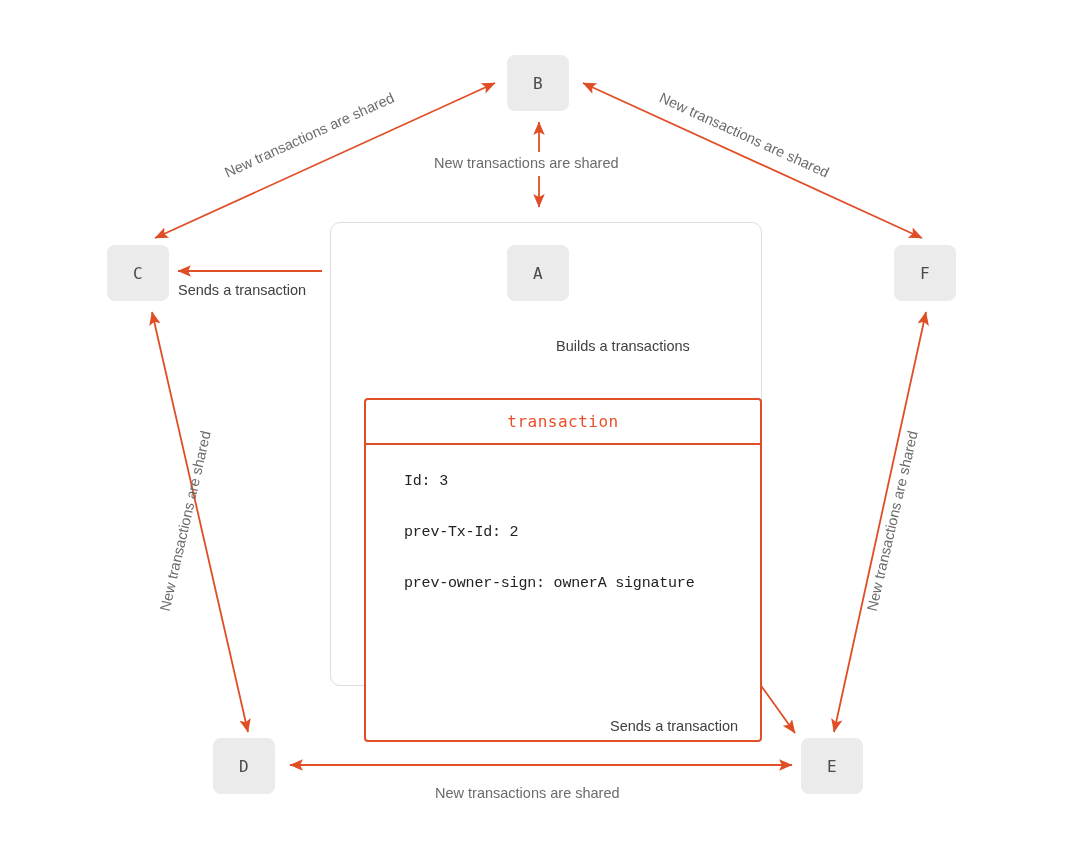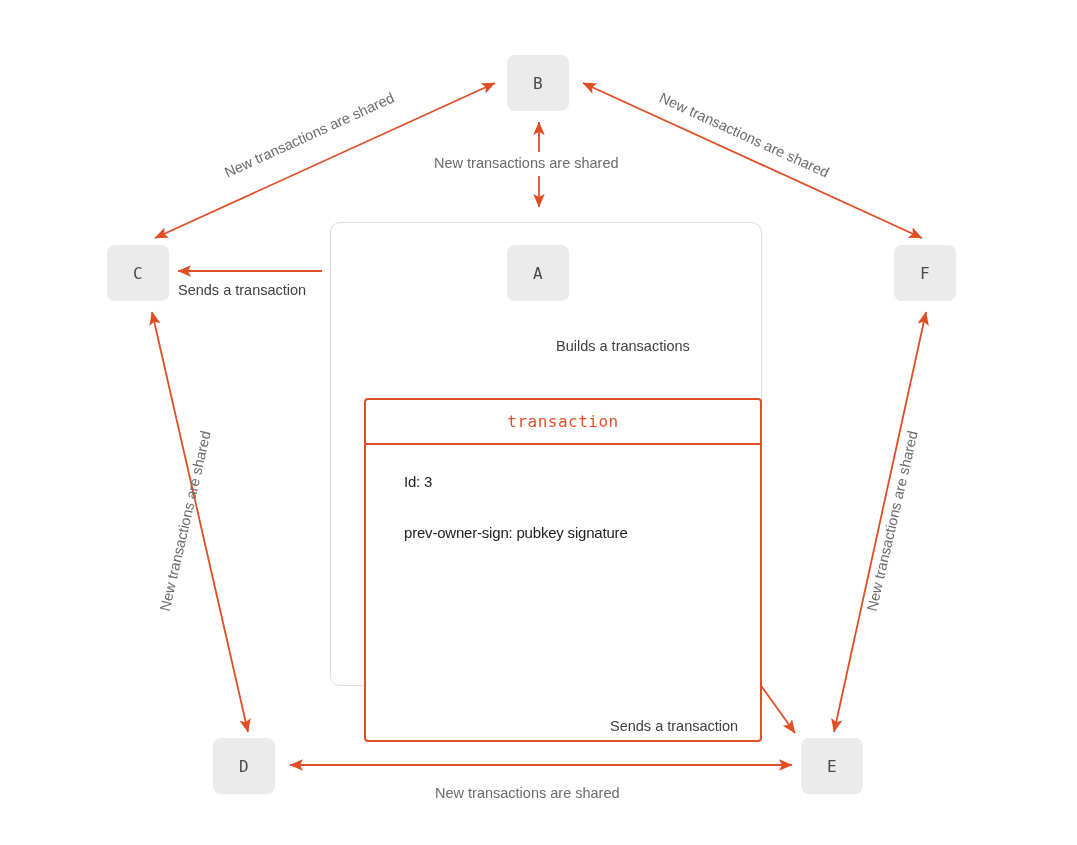--- a/index.html
+++ b/index.html
@@ -80,21 +80,21 @@
     font-family: "DejaVu Sans Mono", "Liberation Mono", monospace;
     font-size: 16px;
     color: #e8502a;
     letter-spacing: 0.5px;
   }
   #transaction-card-body {
     padding: 28px 0 0 38px;
     box-sizing: border-box;
   }
   .tx-field {
-    font-family: Liberation Sans, sans-serif;
+    font-family: Liberation Mono, monospace;
     font-size: 15px;
     color: #222222;
     margin-bottom: 34px;
     white-space: pre;
     letter-spacing: -0.2px;
   }
 
   
   .edge-label {
     position: absolute;
@@ -168,21 +168,22 @@
   <div class="node" style="left:801px; top:738px; width:62px; height:56px;">
     <span>E</span>
   </div>
 
   <div id="transaction-card">
     <div id="transaction-card-header">
       <span id="transaction-card-title">transaction</span>
     </div>
     <div id="transaction-card-body">
       <div class="tx-field">Id: 3</div>
-      <div class="tx-field">prev-owner-sign: pubkey signature</div>
+      <div class="tx-field">prev-Tx-Id: 2</div>
+      <div class="tx-field">prev-owner-sign: ownerA signature</div>
     </div>
   </div>
 
   <div class="edge-label" style="left:217px; top:127px; transform: rotate(-24.5deg);">New transactions are shared</div>
 
   <div class="edge-label" style="left:652px; top:127px; transform: rotate(24.5deg);">New transactions are shared</div>
 
   <div class="edge-label" style="left:434px; top:155px;">New transactions are shared</div>
 
   <div class="edge-label" style="left:93px; top:513px; transform: rotate(-77deg);">New transactions are shared</div>

